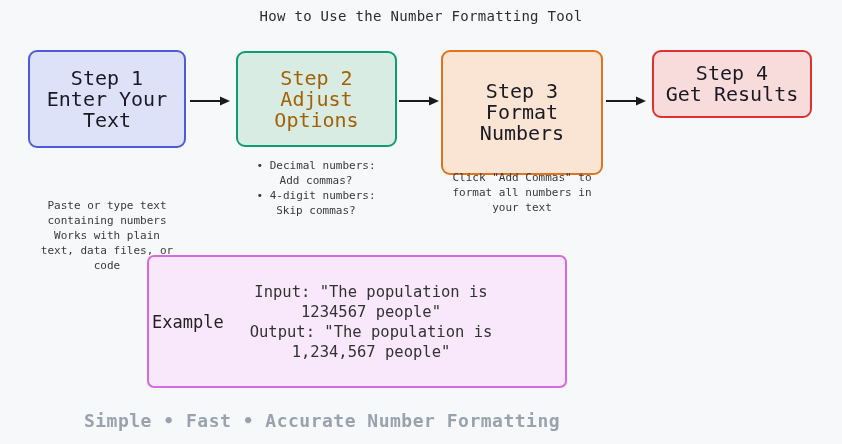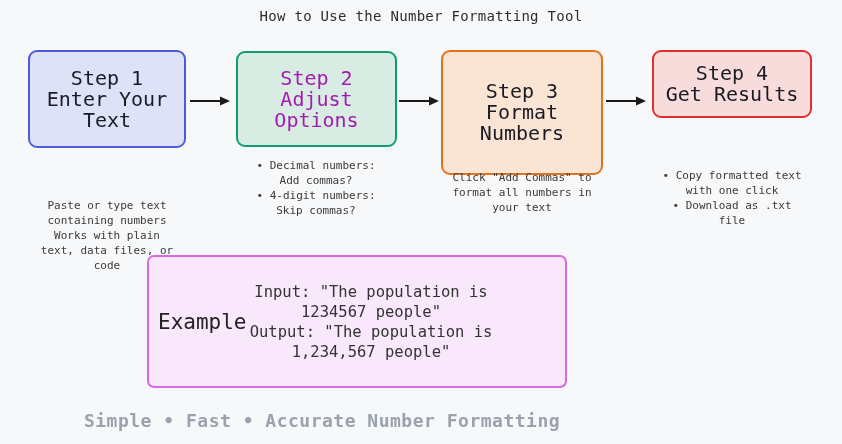--- a/index.html
+++ b/index.html
@@ -21,22 +21,22 @@
   .desc{
     position:absolute;width:200px;text-align:center;white-space:pre-line;
     font-size:11px;line-height:15px;
   }
   .arrow{position:absolute;top:93px;width:40px;height:14px;}
   .example-box{
     position:absolute;left:147px;top:255px;width:420px;height:133px;
     box-sizing:border-box;border-width:2px;border-style:solid;border-radius:7px;
   }
   .example-label{
-    position:absolute;left:9px;top:0;bottom:0;
-    display:flex;align-items:center;font-size:21px;
+    position:absolute;left:3px;top:0;bottom:0;
+    display:flex;align-items:center;font-size:17px;
   }
   .example-content{
     position:absolute;left:50px;right:22px;top:0;bottom:0;
     display:flex;align-items:center;justify-content:center;
     text-align:center;white-space:pre-line;
     font-size:15.5px;line-height:20px;
   }
   .footer{
     position:absolute;top:409px;left:0;width:644px;text-align:center;
     font-size:18px;line-height:24px;font-weight:bold;letter-spacing:0.5px;
@@ -46,21 +46,21 @@
 <body>
 
 <div class="canvas" style="background-color: rgb(247, 248, 250);">
 
   <div class="title" style="color: rgb(45, 45, 45);">How to Use the Number Formatting Tool</div>
 
   <div class="step-box" style="left: 28px; top: 50px; width: 158px; height: 98px; background-color: rgb(222, 226, 249); border-color: rgb(78, 91, 217); color: rgb(26, 26, 36);">Step 1
 Enter Your
 Text</div>
 
-  <div class="step-box" style="left: 236px; top: 51px; width: 161px; height: 96px; background-color: rgb(217, 236, 227); border-color: rgb(15, 156, 112); color: #a21caf;">Step 2
+  <div class="step-box" style="left: 236px; top: 51px; width: 161px; height: 96px; background-color: rgb(217, 236, 227); border-color: rgb(15, 156, 112); color: #a16207;">Step 2
 Adjust
 Options</div>
 
   <div class="step-box" style="left: 441px; top: 50px; width: 162px; height: 125px; background-color: rgb(250, 228, 211); border-color: rgb(225, 115, 29); color: rgb(26, 26, 36);">Step 3
 Format
 Numbers</div>
 
   <div class="step-box" style="left: 652px; top: 50px; width: 160px; height: 68px; background-color: rgb(248, 220, 220); border-color: rgb(224, 48, 48); color: rgb(26, 26, 36);">Step 4
 Get Results</div>
 
@@ -91,24 +91,20 @@
 
   <div class="desc" style="left: 216px; top: 158px; color: rgb(58, 58, 58);">• Decimal numbers:
 Add commas?
 • 4-digit numbers:
 Skip commas?</div>
 
   <div class="desc" style="left: 422px; top: 170px; color: rgb(58, 58, 58);">Click "Add Commas" to
 format all numbers in
 your text</div>
 
-  <div class="desc" style="left: 632px; top: 168px; color: rgb(58, 58, 58);">• Copy formatted text
-with one click
-• Download as .txt
-file</div>
 
   <div class="example-box" style="background-color: rgb(249, 232, 251); border-color: rgb(216, 106, 224);">
     <div class="example-label" style="color: rgb(34, 34, 34);">Example</div>
     <div class="example-content" style="color: rgb(51, 51, 51);">Input: "The population is
 1234567 people"
 Output: "The population is
 1,234,567 people"</div>
   </div>
 
   <div class="footer" style="color: rgb(154, 162, 173); text-align: center;">Simple • Fast • Accurate Number Formatting</div>

